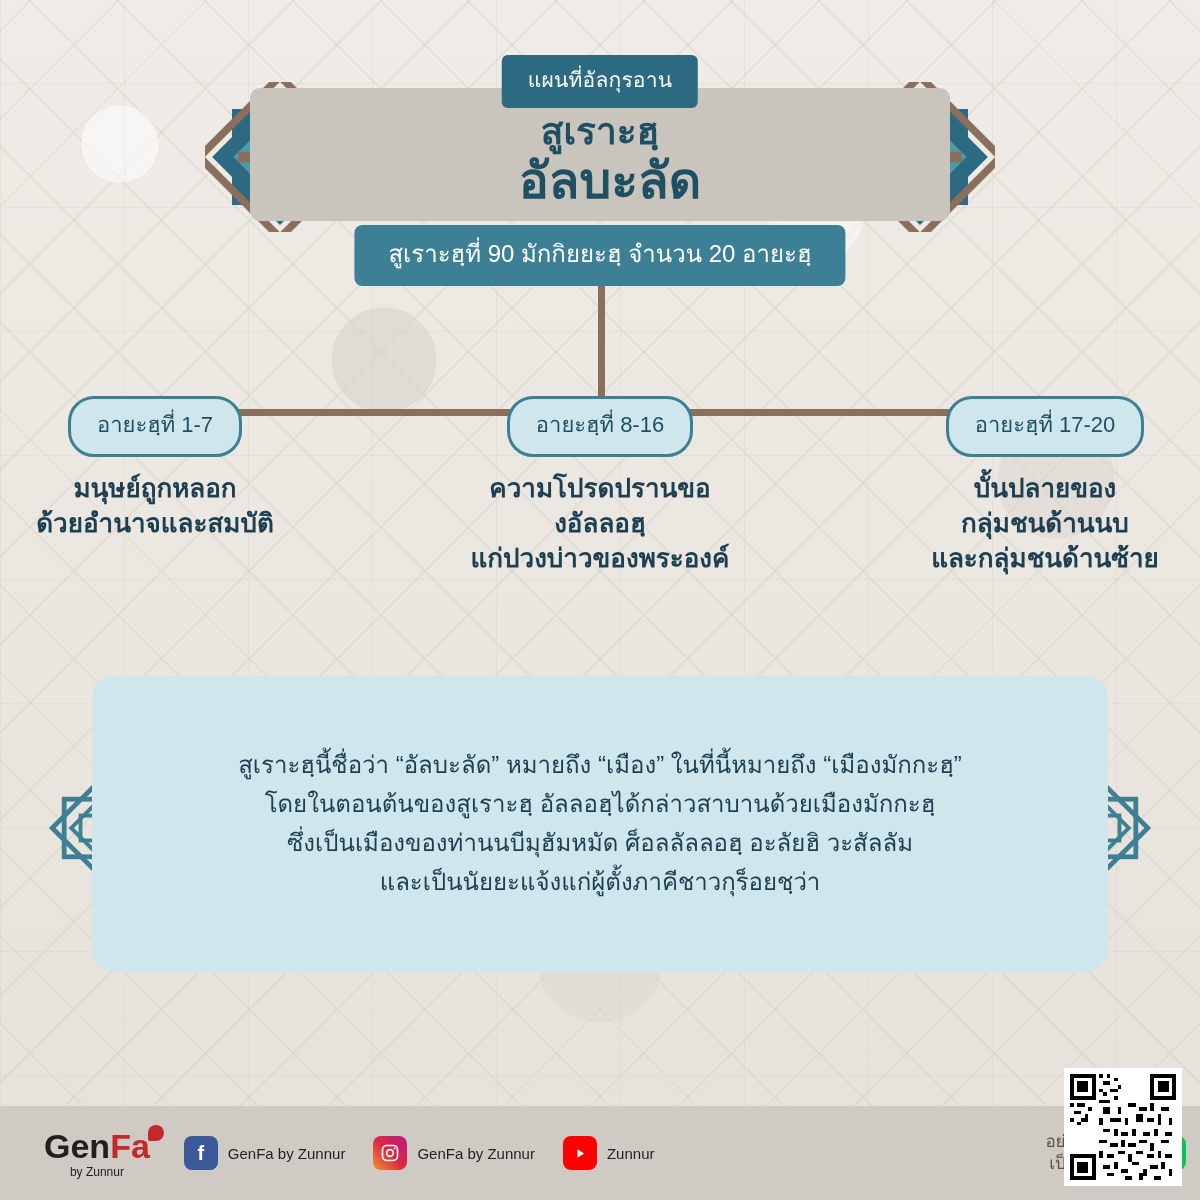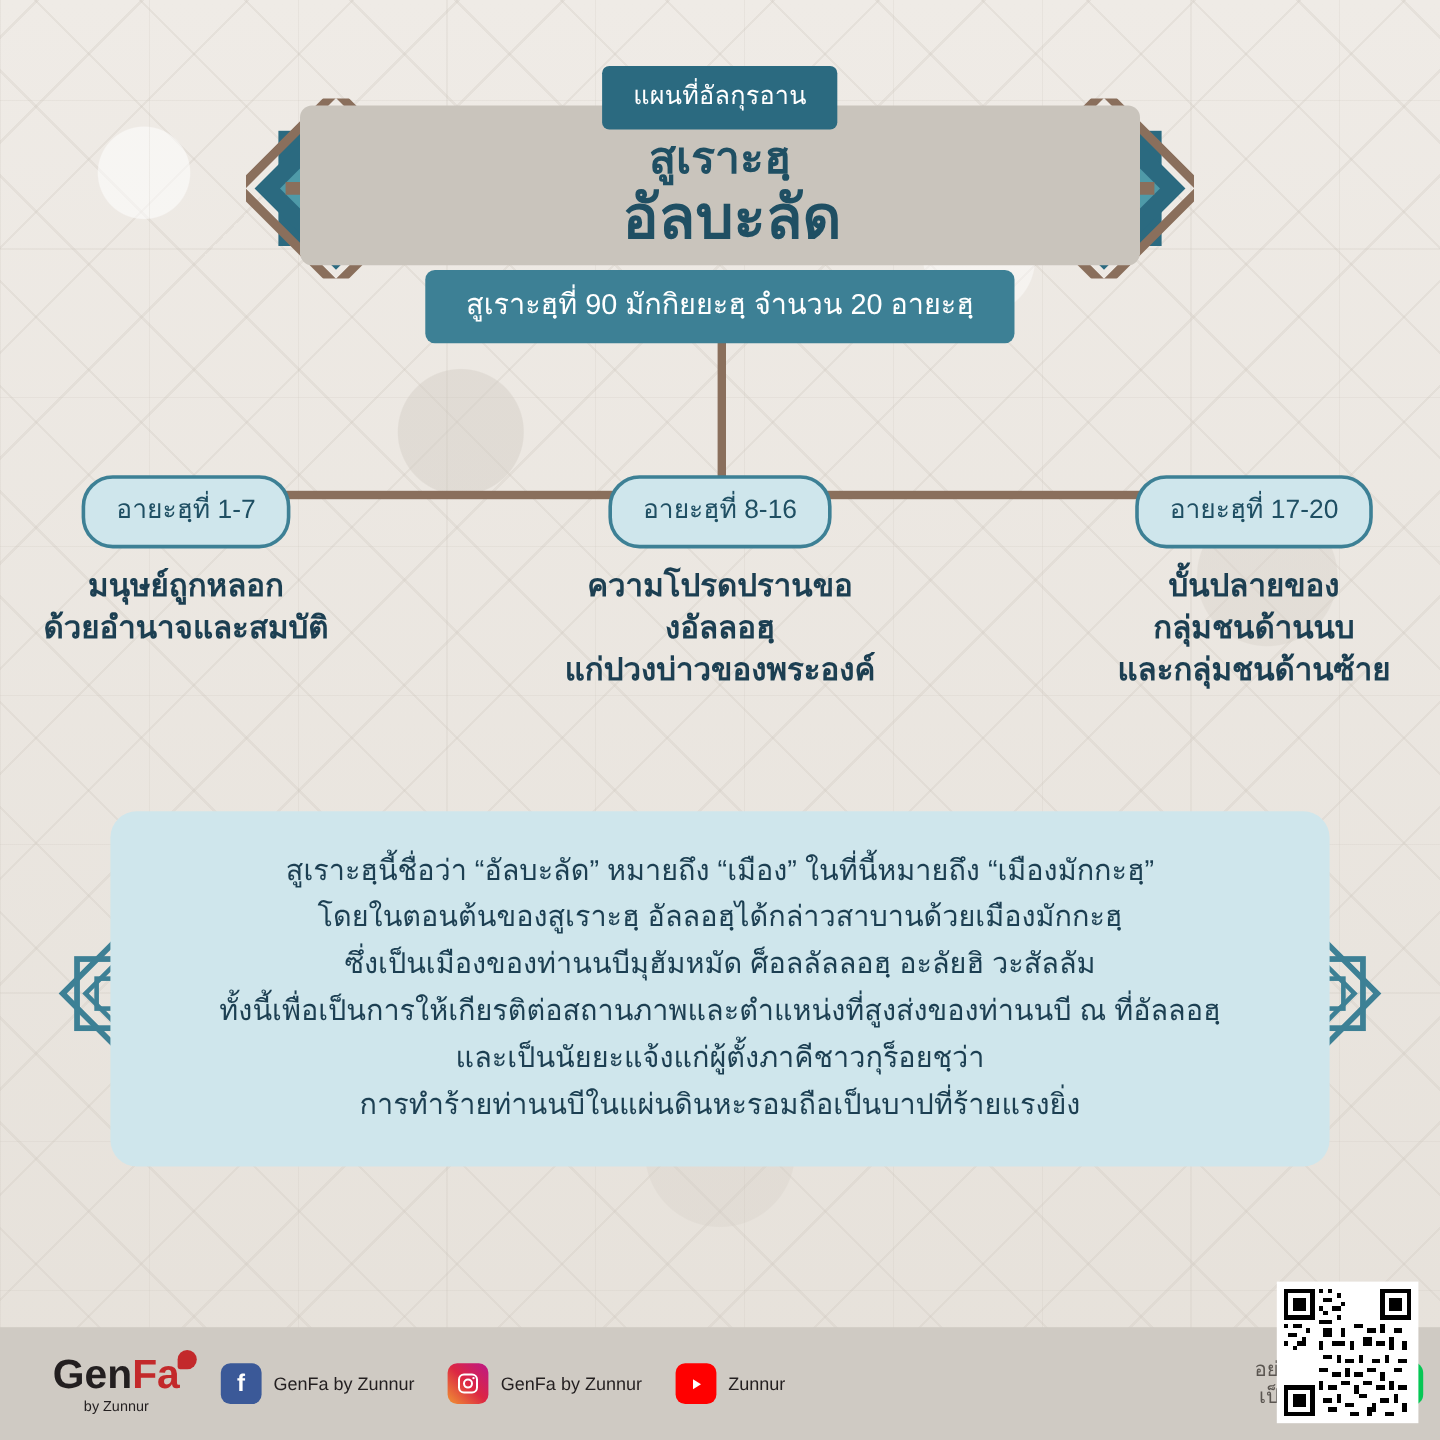--- a/index.html
+++ b/index.html
@@ -292,23 +292,21 @@
 กลุ่มชนด้านนบ
 และกลุ่มชนด้านซ้าย</div>
   </div>
 
   <div class="panel">
     <p>
       <span>สูเราะฮฺนี้ชื่อว่า </span><b>“อัลบะลัด”</b><span> หมายถึง </span><b>“เมือง”</b><span> ในที่นี้หมายถึง </span><b>“เมืองมักกะฮฺ”</b>
     </p>
     <p>โดยในตอนต้นของสูเราะฮฺ อัลลอฮฺได้กล่าวสาบานด้วยเมืองมักกะฮฺ</p>
     <p>ซึ่งเป็นเมืองของท่านนบีมุฮัมหมัด ศ็อลลัลลอฮฺ อะลัยฮิ วะสัลลัม</p>
-    <p><b>ทั้งนี้เพื่อเป็นการให้เกียรติต่อสถานภาพและตำแหน่งที่สูงส่งของท่านนบี ณ ที่อัลลอฮฺ</b></p>
     <p>และเป็นนัยยะแจ้งแก่ผู้ตั้งภาคีชาวกุร็อยชฺว่า</p>
-    <p><b>การทำร้ายท่านนบีในแผ่นดินหะรอมถือเป็นบาปที่ร้ายแรงยิ่ง</b></p>
   </div>
 
   <div class="footer">
     <div class="brand">
       <div class="brand-main">
         <span>Gen</span><span class="fa">Fa</span>
         <span class="brand-dot"></span>
       </div>
       <div class="brand-sub">by Zunnur</div>
     </div>

